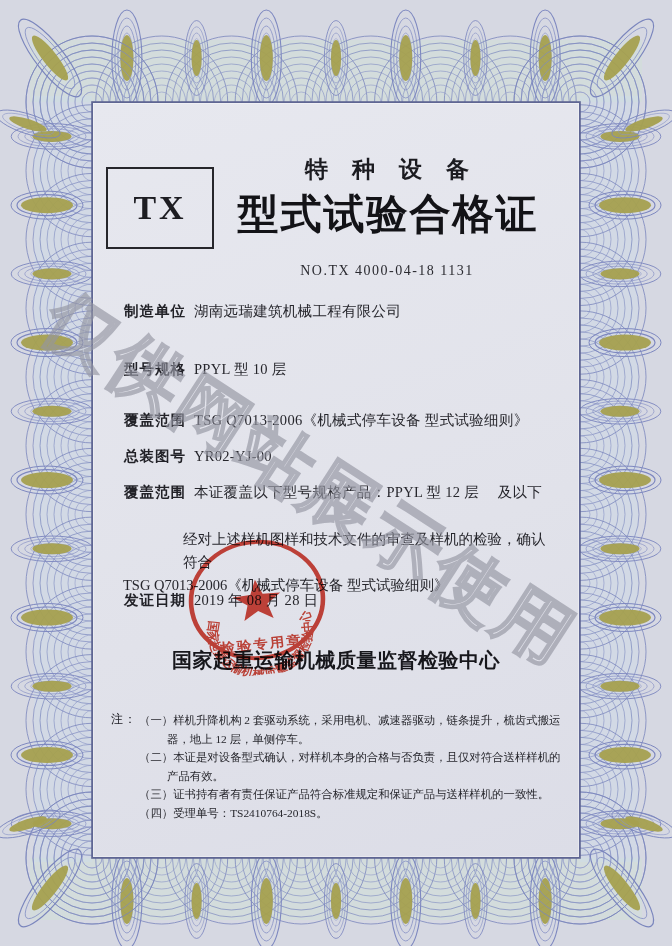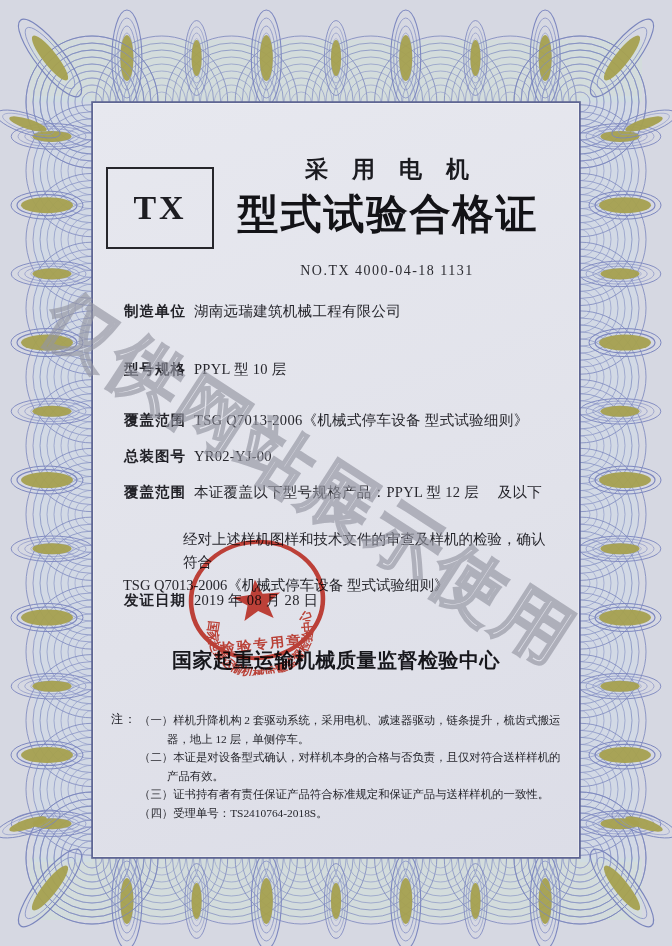--- a/index.html
+++ b/index.html
@@ -180,21 +180,21 @@
 
   <div class="watermark">仅供网站展示使用</div>
 
   <div class="card">
 
     <div class="tx-box">
       <span>TX</span>
     </div>
 
     <div class="title-area">
-      <div class="title-small">采用电机</div>
+      <div class="title-small">特种设备</div>
       <div class="title-large">型式试验合格证</div>
     </div>
 
     <div class="cert-no">NO.TX 4000-04-18 1131</div>
 
     <div class="field-row" style="top:198px;">
       <span class="field-label">制造单位</span>
       <span class="field-value">湖南远瑞建筑机械工程有限公司</span>
     </div>
     <div class="field-row" style="top:256px;">

